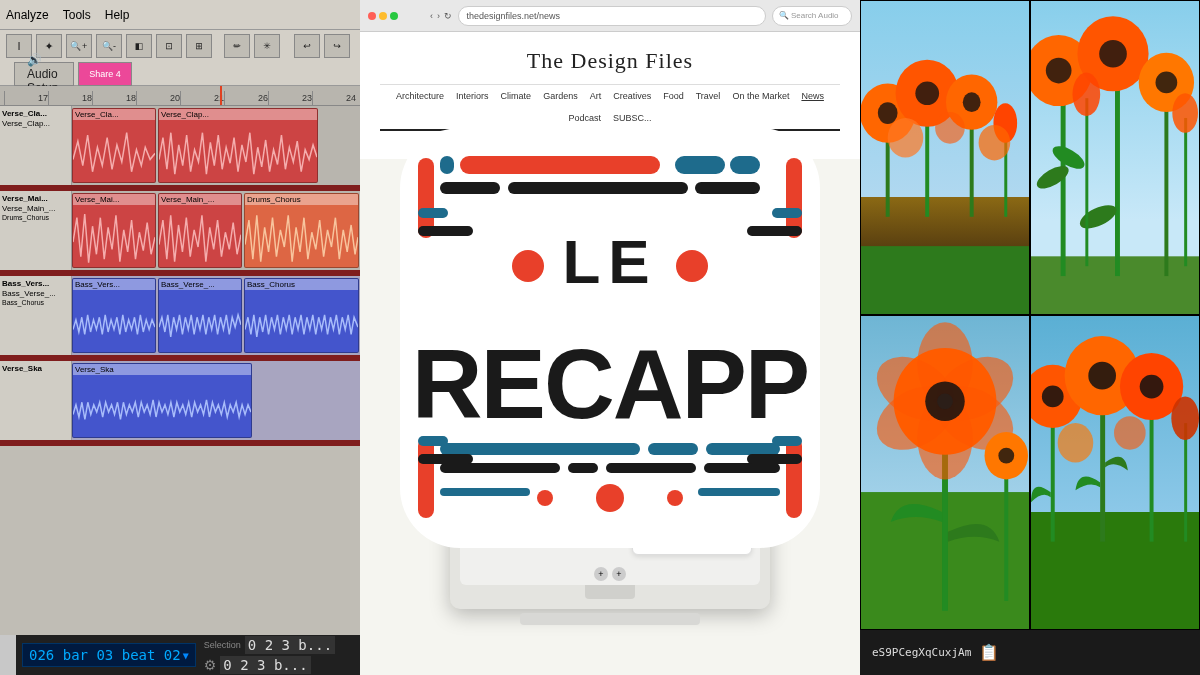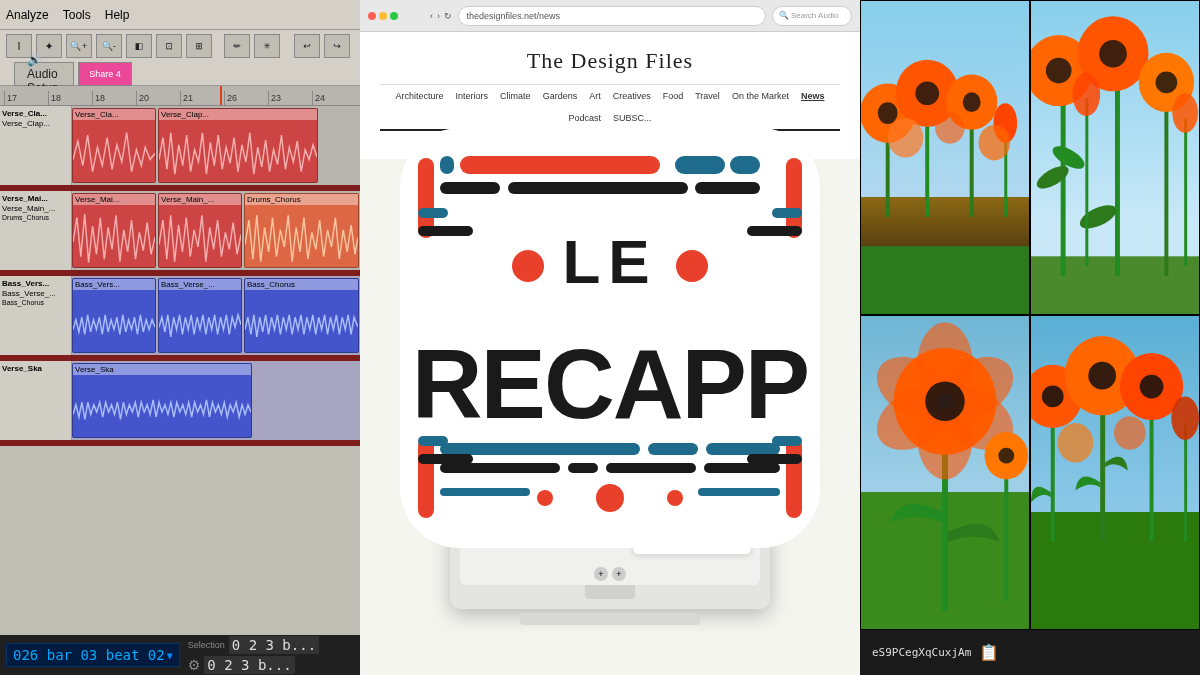--- a/index.html
+++ b/index.html
@@ -91,21 +91,21 @@
       position: relative;
     }
     .ruler-marks {
       display: flex;
       gap: 0;
       font-size: 9px;
       color: #333;
     }
     .ruler-mark {
       width: 44px;
-      text-align: left;
+      text-align: right;
       border-left: 1px solid #888;
       padding-left: 2px;
       line-height: 14px;
     }
     .ruler-playhead {
       position: absolute;
       top: 0;
       left: 220px;
       width: 2px;
       height: 100%;
@@ -169,21 +169,21 @@
     
     .daw-statusbar {
       height: 40px;
       background: #202020;
       display: flex;
       align-items: center;
       padding: 0 6px;
       gap: 8px;
       position: absolute;
       bottom: 0;
-      left: 0;
+      left: 16px;
       right: 0;
     }
     .daw-time {
       background: #001a40;
       color: #00aaff;
       font-family: monospace;
       font-size: 14px;
       padding: 3px 6px;
       border: 1px solid #003366;
       display: flex;
@@ -311,21 +311,21 @@
       border-top: 1px solid #ddd;
       border-bottom: 2px solid #222;
       padding: 6px 0;
     }
     .site-nav-item {
       font-size: 9px;
       color: #333;
       cursor: pointer;
     }
     .site-nav-item.active {
-      font-weight: bold;
+      font-weight: normal;
       text-decoration: underline;
     }
 
     
     .logo-overlay {
       position: absolute;
       top: 50%;
       left: 50%;
       transform: translate(-50%, -50%);
       width: 460px;

